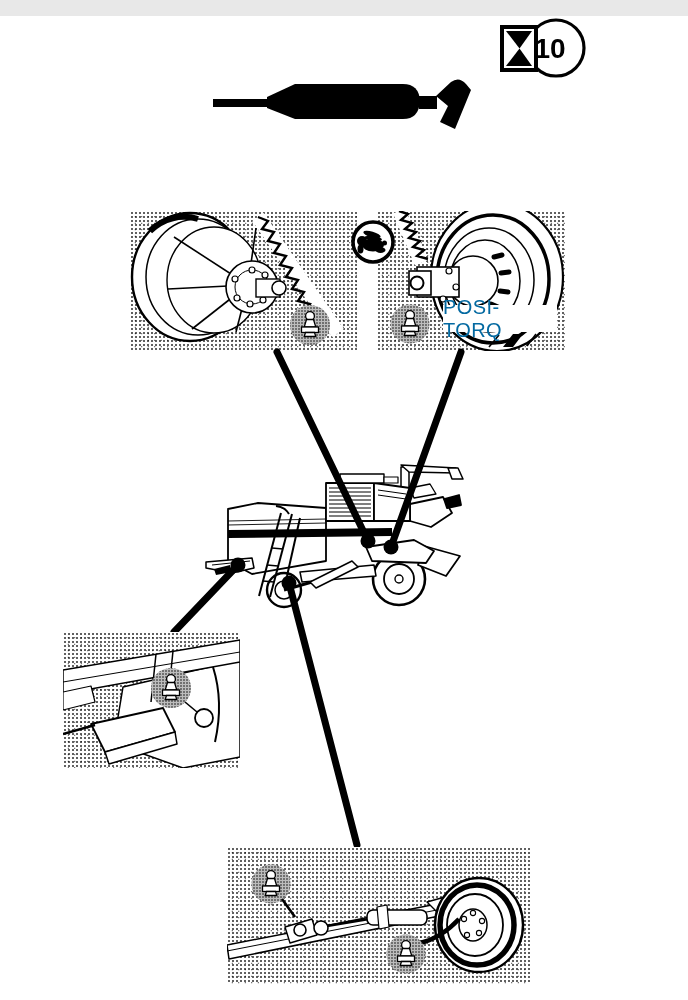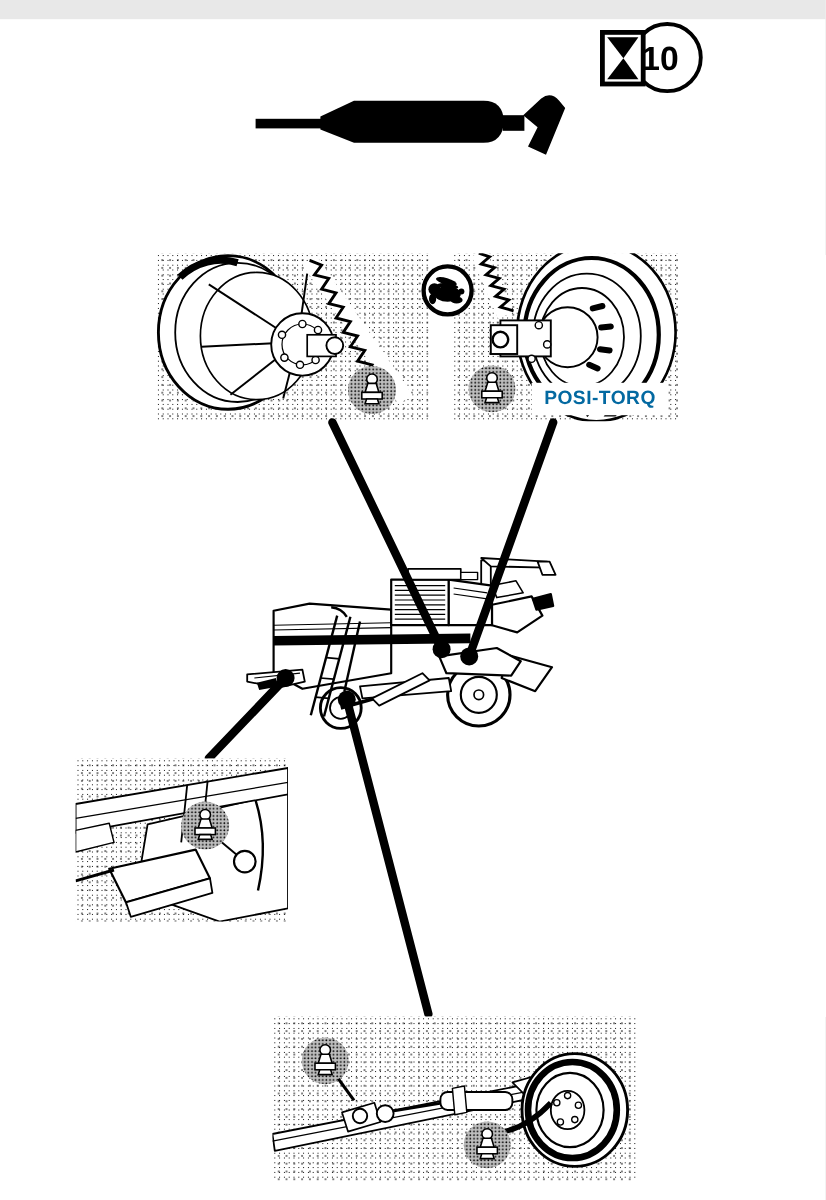--- a/index.html
+++ b/index.html
@@ -12,23 +12,23 @@
   .stipple{
     background-color:#fff;
     background-image:
       radial-gradient(#000 0.65px, transparent 0.8px),
       radial-gradient(#000 0.5px, transparent 0.65px);
     background-size:4px 4px,6.5px 6.5px;
     background-position:0 0,2px 2.5px;
   }
   .panel-svg{position:absolute;left:0;top:0;}
   #posi-torq-label{
-    position:absolute;left:66px;top:108px;width:114px;height:27px;
+    position:absolute;left:66px;top:94px;width:114px;height:27px;
     background:#fff;display:flex;align-items:center;justify-content:center;
-    font-weight:bold;font-size:16px;letter-spacing:0.4px;
+    font-weight:normal;font-size:20px;letter-spacing:0.4px;
   }
   svg{display:block;}
 </style>
 </head>
 <body>
 
 <div id="page">
 
   <div class="abs" style="left:494px;top:0;width:104px;height:66px">
     <svg width="104" height="66" viewBox="0 0 104 66">

